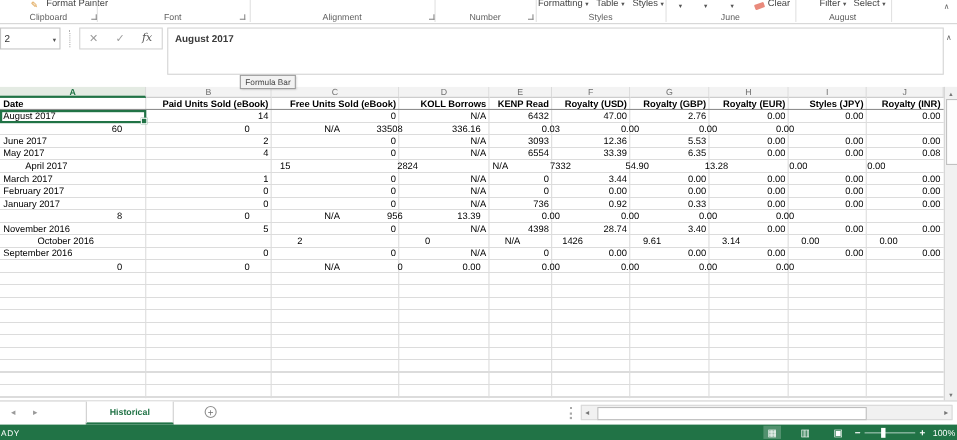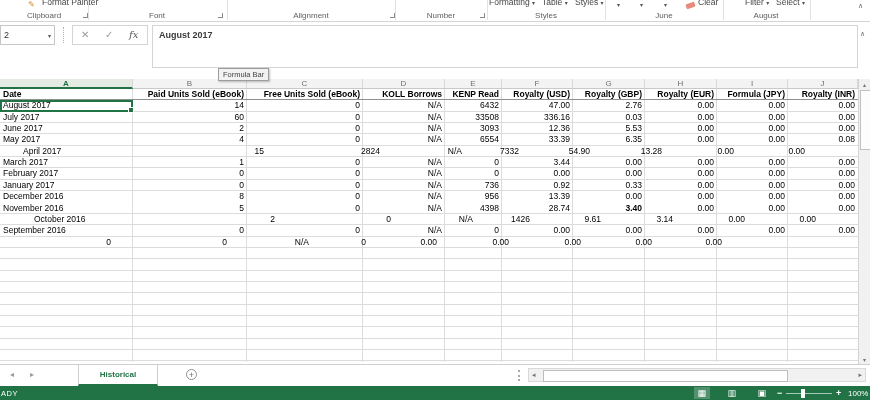--- a/index.html
+++ b/index.html
@@ -159,37 +159,36 @@
     <div id="rows">
         <div class="grow hdr" style="top: 0px;">
           <span class="gcell a-l" style="width: 133px;">Date</span>
           <span class="gcell a-r" style="width: 114px;">Paid Units Sold (eBook)</span>
           <span class="gcell a-r" style="width: 116px;">Free Units Sold (eBook)</span>
           <span class="gcell a-r" style="width: 82px;">KOLL Borrows</span>
           <span class="gcell a-r" style="width: 57px;">KENP Read</span>
           <span class="gcell a-r" style="width: 71px;">Royalty (USD)</span>
           <span class="gcell a-r" style="width: 72px;">Royalty (GBP)</span>
           <span class="gcell a-r" style="width: 72px;">Royalty (EUR)</span>
-          <span class="gcell a-r" style="width: 71px;">Formula (JPY)</span>
+          <span class="gcell a-r" style="width: 71px;">Styles (JPY)</span>
           <span class="gcell a-r" style="width: 70px;">Royalty (INR)</span>
         </div>
         <div class="grow" style="top: 11.35px;">
           <span class="gcell a-l" style="width: 133px;">August 2017</span>
           <span class="gcell a-r" style="width: 114px;">14</span>
           <span class="gcell a-r" style="width: 116px;">0</span>
           <span class="gcell a-r" style="width: 82px;">N/A</span>
           <span class="gcell a-r" style="width: 57px;">6432</span>
           <span class="gcell a-r" style="width: 71px;">47.00</span>
           <span class="gcell a-r" style="width: 72px;">2.76</span>
           <span class="gcell a-r" style="width: 72px;">0.00</span>
           <span class="gcell a-r" style="width: 71px;">0.00</span>
           <span class="gcell a-r" style="width: 70px;">0.00</span>
         </div>
         <div class="grow" style="top: 22.7px;">
-          <span class="gcell a-l" style="width: 133px;">July 2017</span>
           <span class="gcell a-r" style="width: 114px;">60</span>
           <span class="gcell a-r" style="width: 116px;">0</span>
           <span class="gcell a-r" style="width: 82px;">N/A</span>
           <span class="gcell a-r" style="width: 57px;">33508</span>
           <span class="gcell a-r" style="width: 71px;">336.16</span>
           <span class="gcell a-r" style="width: 72px;">0.03</span>
           <span class="gcell a-r" style="width: 72px;">0.00</span>
           <span class="gcell a-r" style="width: 71px;">0.00</span>
           <span class="gcell a-r" style="width: 70px;">0.00</span>
         </div>
@@ -259,39 +258,38 @@
           <span class="gcell a-r" style="width: 116px;">0</span>
           <span class="gcell a-r" style="width: 82px;">N/A</span>
           <span class="gcell a-r" style="width: 57px;">736</span>
           <span class="gcell a-r" style="width: 71px;">0.92</span>
           <span class="gcell a-r" style="width: 72px;">0.33</span>
           <span class="gcell a-r" style="width: 72px;">0.00</span>
           <span class="gcell a-r" style="width: 71px;">0.00</span>
           <span class="gcell a-r" style="width: 70px;">0.00</span>
         </div>
         <div class="grow" style="top: 102.15px;">
-          <span class="gcell a-l" style="width: 133px;">December 2016</span>
           <span class="gcell a-r" style="width: 114px;">8</span>
           <span class="gcell a-r" style="width: 116px;">0</span>
           <span class="gcell a-r" style="width: 82px;">N/A</span>
           <span class="gcell a-r" style="width: 57px;">956</span>
           <span class="gcell a-r" style="width: 71px;">13.39</span>
           <span class="gcell a-r" style="width: 72px;">0.00</span>
           <span class="gcell a-r" style="width: 72px;">0.00</span>
           <span class="gcell a-r" style="width: 71px;">0.00</span>
           <span class="gcell a-r" style="width: 70px;">0.00</span>
         </div>
         <div class="grow" style="top: 113.5px;">
           <span class="gcell a-l" style="width: 133px;">November 2016</span>
           <span class="gcell a-r" style="width: 114px;">5</span>
           <span class="gcell a-r" style="width: 116px;">0</span>
           <span class="gcell a-r" style="width: 82px;">N/A</span>
           <span class="gcell a-r" style="width: 57px;">4398</span>
           <span class="gcell a-r" style="width: 71px;">28.74</span>
-          <span class="gcell a-r" style="width: 72px; font-weight: bold;">3.40</span>
+          <span class="gcell a-r" style="width: 72px;">3.40</span>
           <span class="gcell a-r" style="width: 72px;">0.00</span>
           <span class="gcell a-r" style="width: 71px;">0.00</span>
           <span class="gcell a-r" style="width: 70px;">0.00</span>
         </div>
         <div class="grow" style="top: 124.85px; margin-left: 31px;">
           <span class="gcell a-l" style="width: 133px;">October 2016</span>
           <span class="gcell a-r" style="width: 114px;">2</span>
           <span class="gcell a-r" style="width: 116px;">0</span>
           <span class="gcell a-r" style="width: 82px;">N/A</span>
           <span class="gcell a-r" style="width: 57px;">1426</span>

